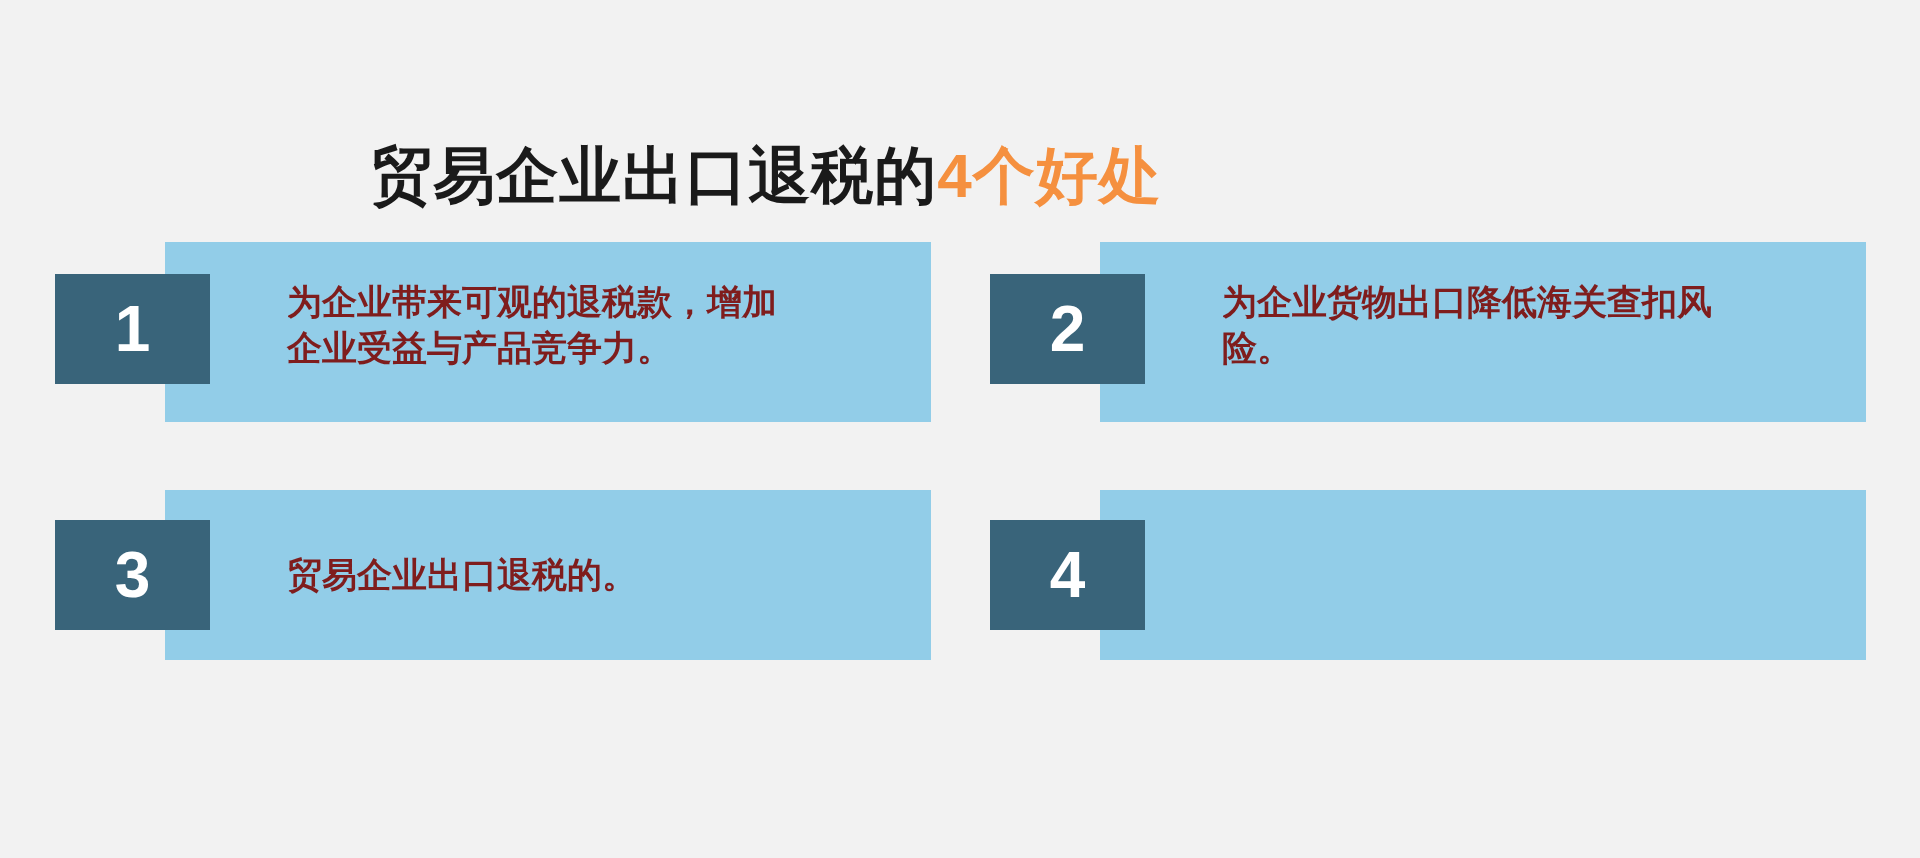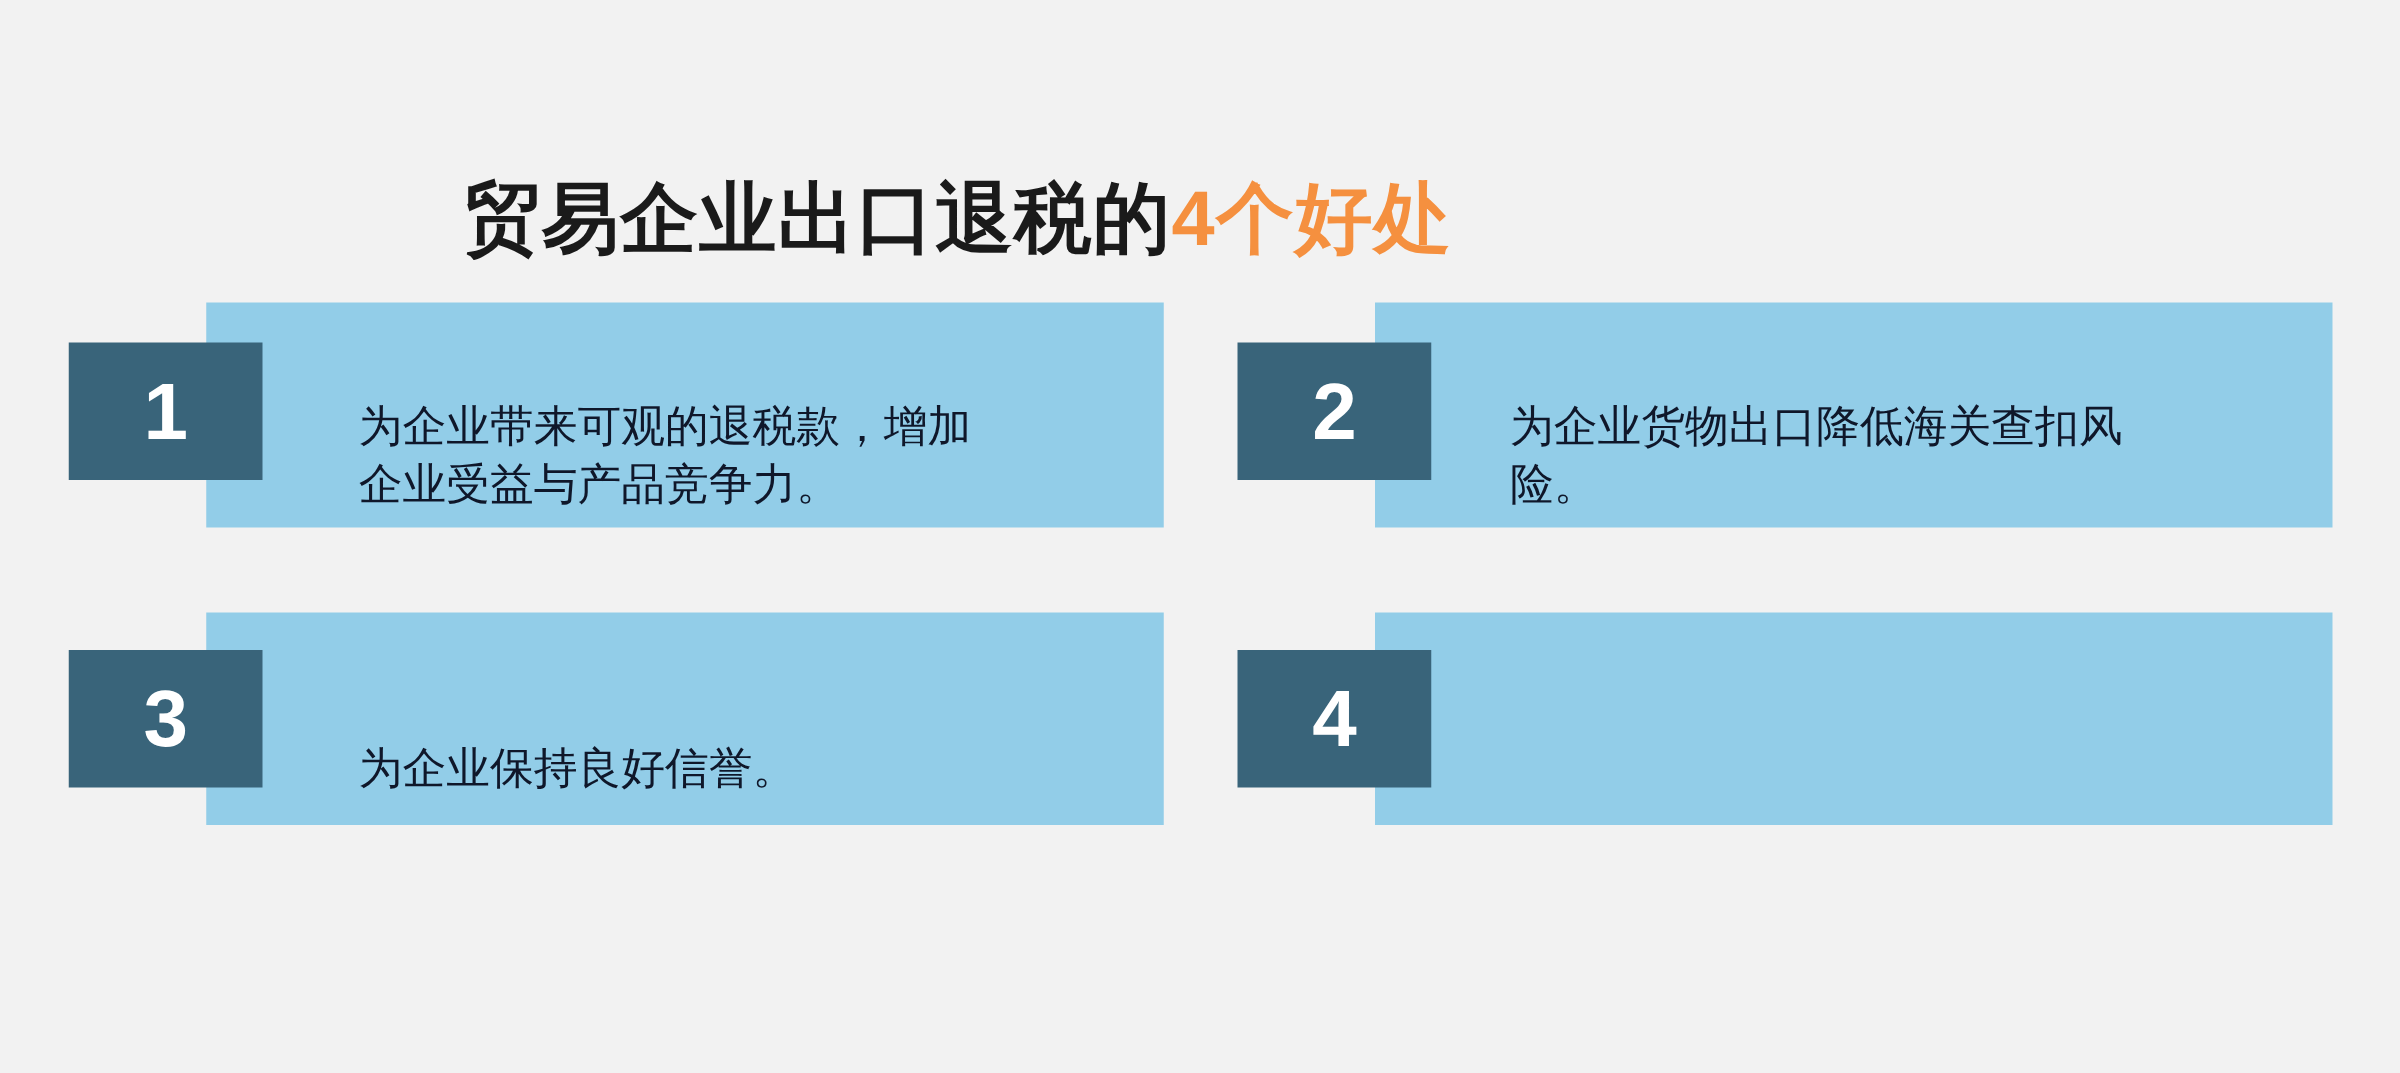--- a/index.html
+++ b/index.html
@@ -58,38 +58,37 @@
     font-size: 64px;
     font-weight: bold;
     line-height: 1;
     display: flex;
     align-items: center;
     justify-content: center;
     letter-spacing: 0;
   }
   .card .body {
     position: absolute;
-    color: #0f172a;
+    color: #7f1d1d;
     font-size: 35px;
     line-height: 1.32;
-    font-weight: normal;
+    font-weight: bold;
     white-space: pre-line;
-    margin-top: 40px;
   }
 
   
   #card-1 { left: 55px; top: 242px; width: 876px; height: 180px; }
   #card-1 .panel  { left: 110px; top: 0;   width: 766px; height: 180px; }
   #card-1 .numbox { left: 0;     top: 32px; width: 155px; height: 110px; }
   #card-1 .body   { left: 232px; top: 37px; width: 690px; }
 
   #card-2 { left: 990px; top: 242px; width: 876px; height: 180px; }
   #card-2 .panel  { left: 110px; top: 0;   width: 766px; height: 180px; }
   #card-2 .numbox { left: 0;     top: 32px; width: 155px; height: 110px; }
-  #card-2 .body   { left: 218px; top: 37px; width: 690px; }
+  #card-2 .body   { left: 232px; top: 37px; width: 690px; }
 
   
   #card-3 { left: 55px; top: 490px; width: 876px; height: 170px; }
   #card-3 .panel  { left: 110px; top: 0;   width: 766px; height: 170px; }
   #card-3 .numbox { left: 0;     top: 30px; width: 155px; height: 110px; }
   #card-3 .body   { left: 232px; top: 62px; width: 690px; }
 
   #card-4 { left: 990px; top: 490px; width: 876px; height: 170px; }
   #card-4 .panel  { left: 110px; top: 0;   width: 766px; height: 170px; }
   #card-4 .numbox { left: 0;     top: 30px; width: 155px; height: 110px; }
@@ -114,21 +113,21 @@
   <div class="card" id="card-2">
     <div class="panel"></div>
     <div class="numbox">2</div>
     <div class="body">为企业货物出口降低海关查扣风
 险。</div>
   </div>
 
   <div class="card" id="card-3">
     <div class="panel"></div>
     <div class="numbox">3</div>
-    <div class="body">为企业保持良好信誉。</div>
+    <div class="body">贸易企业出口退税的。</div>
   </div>
 
   <div class="card" id="card-4">
     <div class="panel"></div>
     <div class="numbox">4</div>
   </div>
 
 </div>
 
 </body></html>

